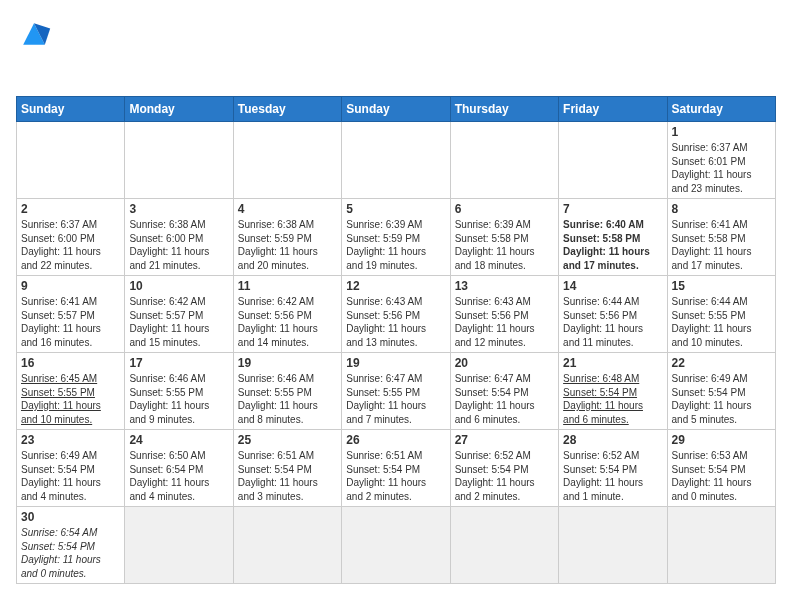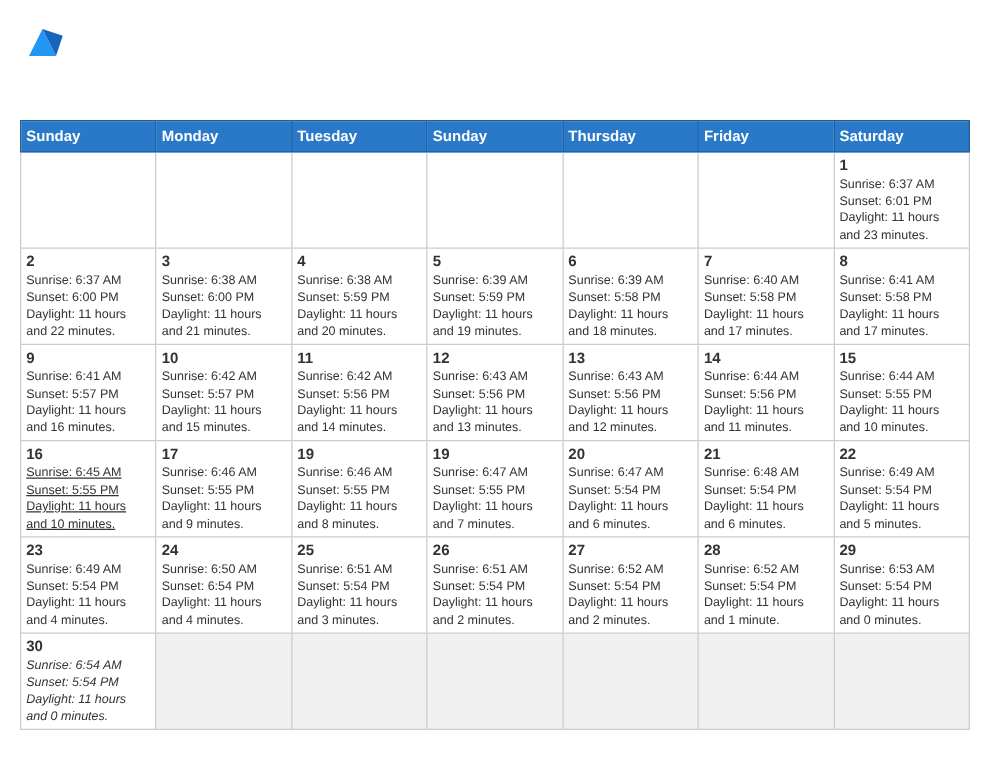--- a/index.html
+++ b/index.html
@@ -175,21 +175,21 @@
         </td>
         <td>
           <span class="day-num">6</span>
           <div class="day-info" style="white-space: pre-line;">Sunrise: 6:39 AM
 Sunset: 5:58 PM
 Daylight: 11 hours
 and 18 minutes.</div>
         </td>
         <td>
           <span class="day-num">7</span>
-          <div class="day-info" style="white-space: pre-line;">Sunrise: 6:40 AM
+          <div class="day-info" style="white-space: pre-line; font-weight: bold;">Sunrise: 6:40 AM
 Sunset: 5:58 PM
 Daylight: 11 hours
 and 17 minutes.</div>
         </td>
         <td>
           <span class="day-num">8</span>
           <div class="day-info" style="white-space: pre-line;">Sunrise: 6:41 AM
 Sunset: 5:58 PM
 Daylight: 11 hours
 and 17 minutes.</div>
@@ -277,21 +277,21 @@
         </td>
         <td>
           <span class="day-num">20</span>
           <div class="day-info" style="white-space: pre-line;">Sunrise: 6:47 AM
 Sunset: 5:54 PM
 Daylight: 11 hours
 and 6 minutes.</div>
         </td>
         <td>
           <span class="day-num">21</span>
-          <div class="day-info" style="white-space: pre-line;">Sunrise: 6:48 AM
+          <div class="day-info" style="white-space: pre-line; text-decoration: underline;">Sunrise: 6:48 AM
 Sunset: 5:54 PM
 Daylight: 11 hours
 and 6 minutes.</div>
         </td>
         <td>
           <span class="day-num">22</span>
           <div class="day-info" style="white-space: pre-line;">Sunrise: 6:49 AM
 Sunset: 5:54 PM
 Daylight: 11 hours
 and 5 minutes.</div>

